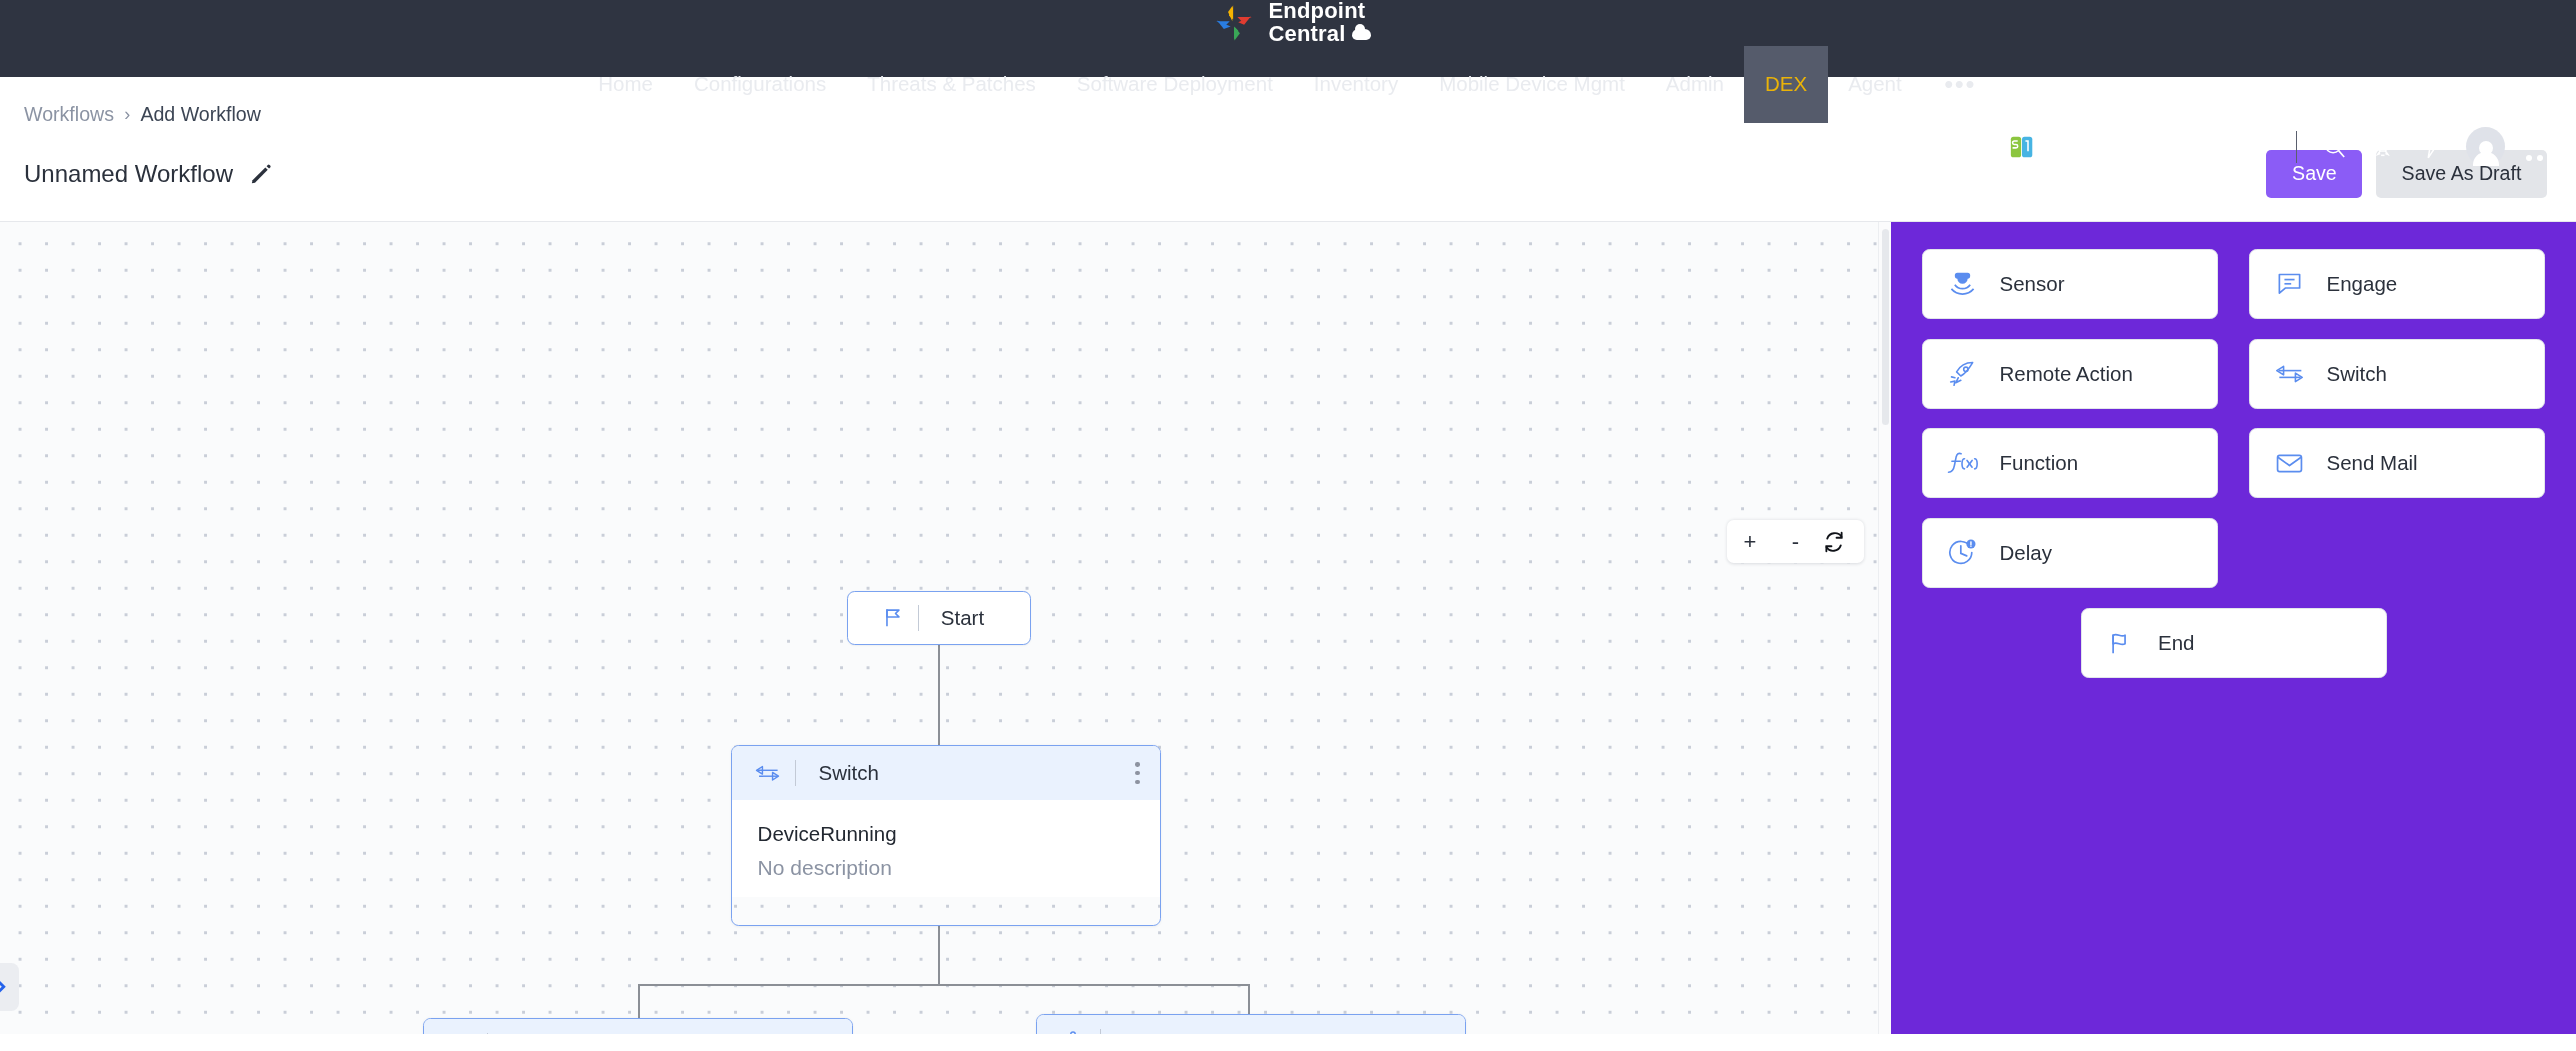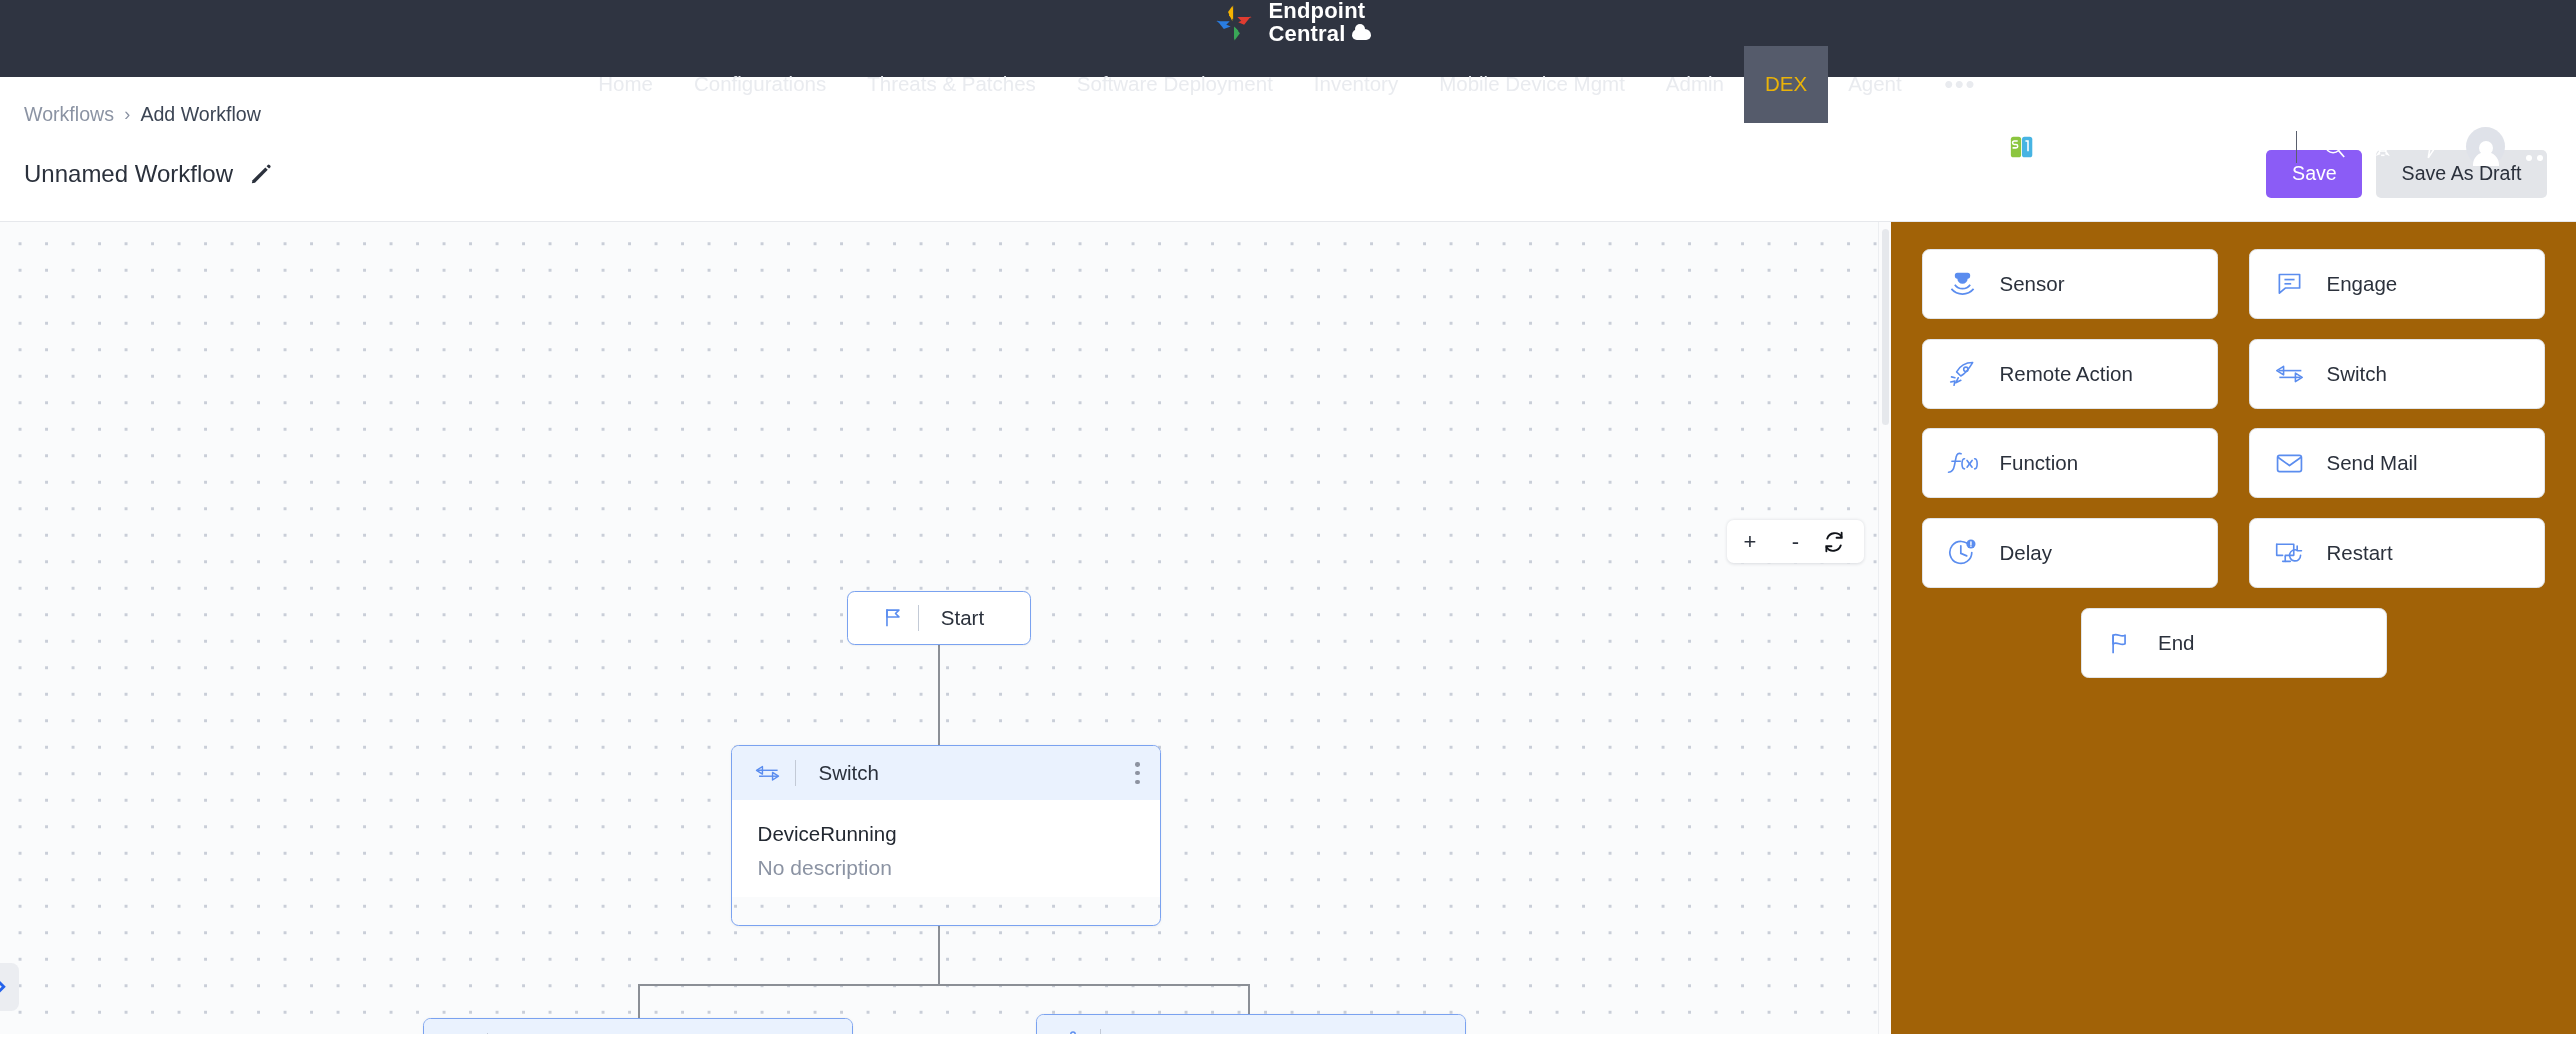--- a/index.html
+++ b/index.html
@@ -120,21 +120,21 @@
 
   .node-switch { position: absolute; left: 731px; top: 523px; width: 430px; height: 181px; }
   .node-case-true { position: absolute; left: 423px; top: 796px; width: 430px; height: 169px; }
   .node-case-def  { position: absolute; left: 1036px; top: 792px; width: 430px; height: 179px; }
 
   
   .conn { position: absolute; background: #8b8f96; }
 
   
   .palette {
-    width: 685px; flex: 0 0 685px; background: #a16207; border-top: 0.9px solid #e6e8ec;
+    width: 685px; flex: 0 0 685px; background: #6d28d9; border-top: 0.9px solid #e6e8ec;
     padding: 27px 31px 0 31px;
   }
   .pal-grid { display: grid; grid-template-columns: 1fr 1fr; gap: 19.6px 31px; }
   .pal-item {
     background: #fff; border: 0.9px solid #e2e5ea; border-radius: 7.7px; height: 70px;
     display: flex; align-items: center; padding: 0 22px; gap: 20.5px; cursor: pointer;
   }
   .pal-item .ic { width: 34px; display: flex; align-items: center; justify-content: center; flex: 0 0 34px; }
   .pal-item .lbl { font-size: 20.5px; color: #2b313c; }
   .pal-end-row { display: flex; justify-content: center; margin-top: 20.5px; }
@@ -439,33 +439,20 @@
             <path d="M26 9 a13 13 0 1 0 2 7"></path>
             <polyline points="15,8 15,17 22,20"></polyline>
             <circle cx="27" cy="6" r="5.4" fill="#5b8def" stroke="none"></circle>
             <line x1="27" y1="3.4" x2="27" y2="6.8" stroke="#fff" stroke-width="1.7"></line>
             <circle cx="27" cy="8.6" r="0.9" fill="#fff" stroke="none"></circle>
           </svg>
         </span>
         <span class="lbl">Delay</span>
       </div>
 
-      <div class="pal-item">
-        <span class="ic">
-          <svg width="31" height="25.6" viewBox="0 0 36 30" fill="none" stroke="#5b8def" stroke-width="1.9" stroke-linecap="round" stroke-linejoin="round">
-            <path d="M3 5 h20 v13 h-10"></path>
-            <path d="M3 5 v13 h7"></path>
-            <line x1="10" y1="25" x2="19" y2="25"></line>
-            <line x1="13" y1="19" x2="13" y2="25"></line>
-            <path d="M31 18 a6.5 6.5 0 1 1-4-6"></path>
-            <polyline points="27,7 27,12.6 32,12.6"></polyline>
-          </svg>
-        </span>
-        <span class="lbl">Restart</span>
-      </div>
     </div>
 
     <div class="pal-end-row">
       <div class="pal-item pal-end">
         <span class="ic">
           <svg width="25.6" height="25.6" viewBox="0 0 30 30" fill="none" stroke="#5b8def" stroke-width="2" stroke-linejoin="round">
             <line x1="6" y1="4" x2="6" y2="26"></line>
             <path d="M6 5 c5-3 9 3 14 0 v10 c-5 3-9-3-14 0 z"></path>
           </svg>
         </span>

